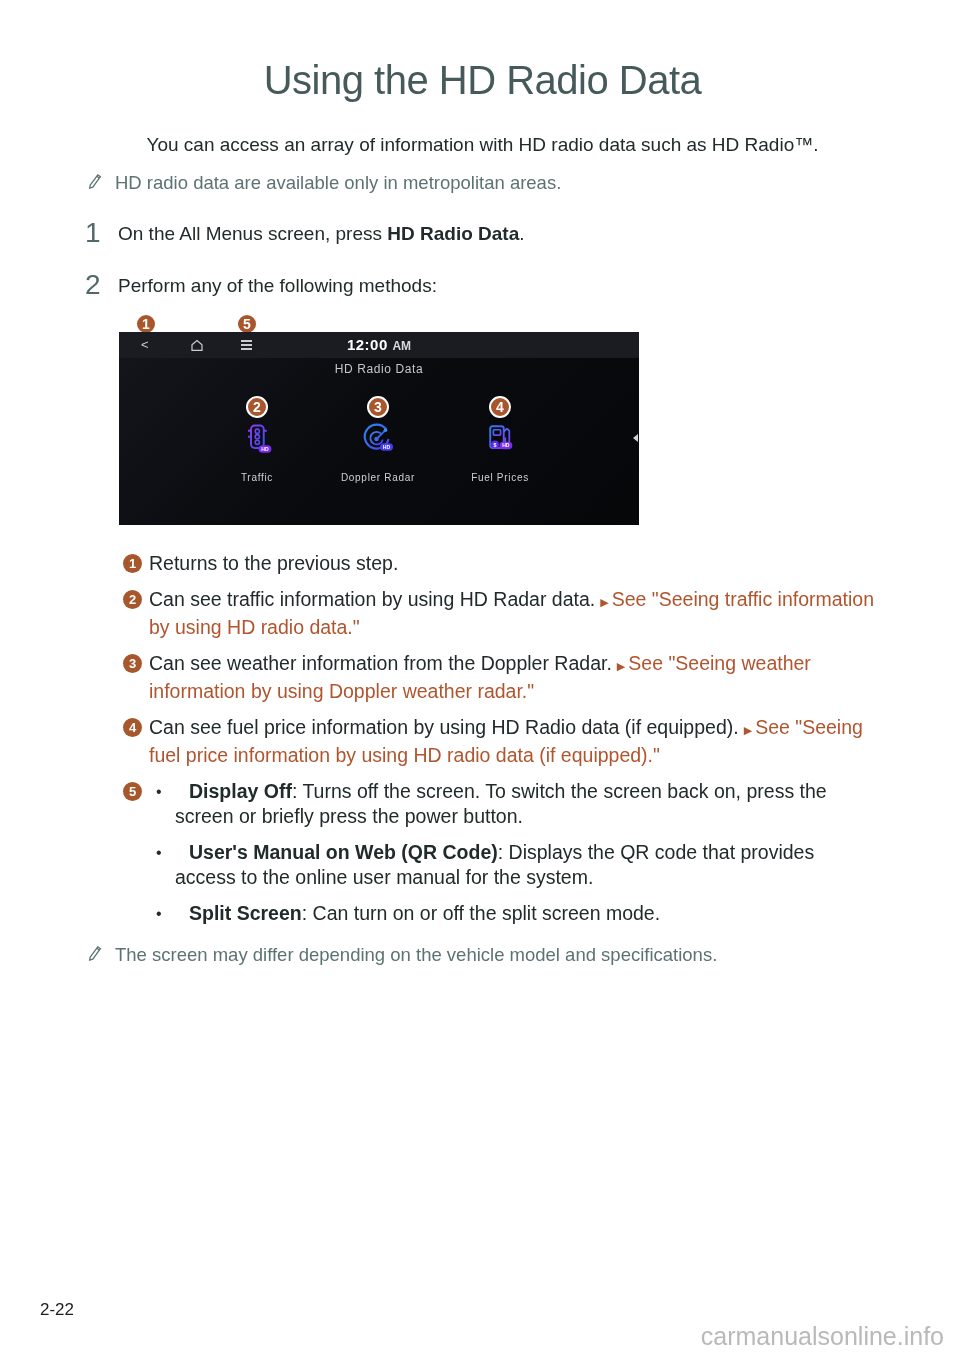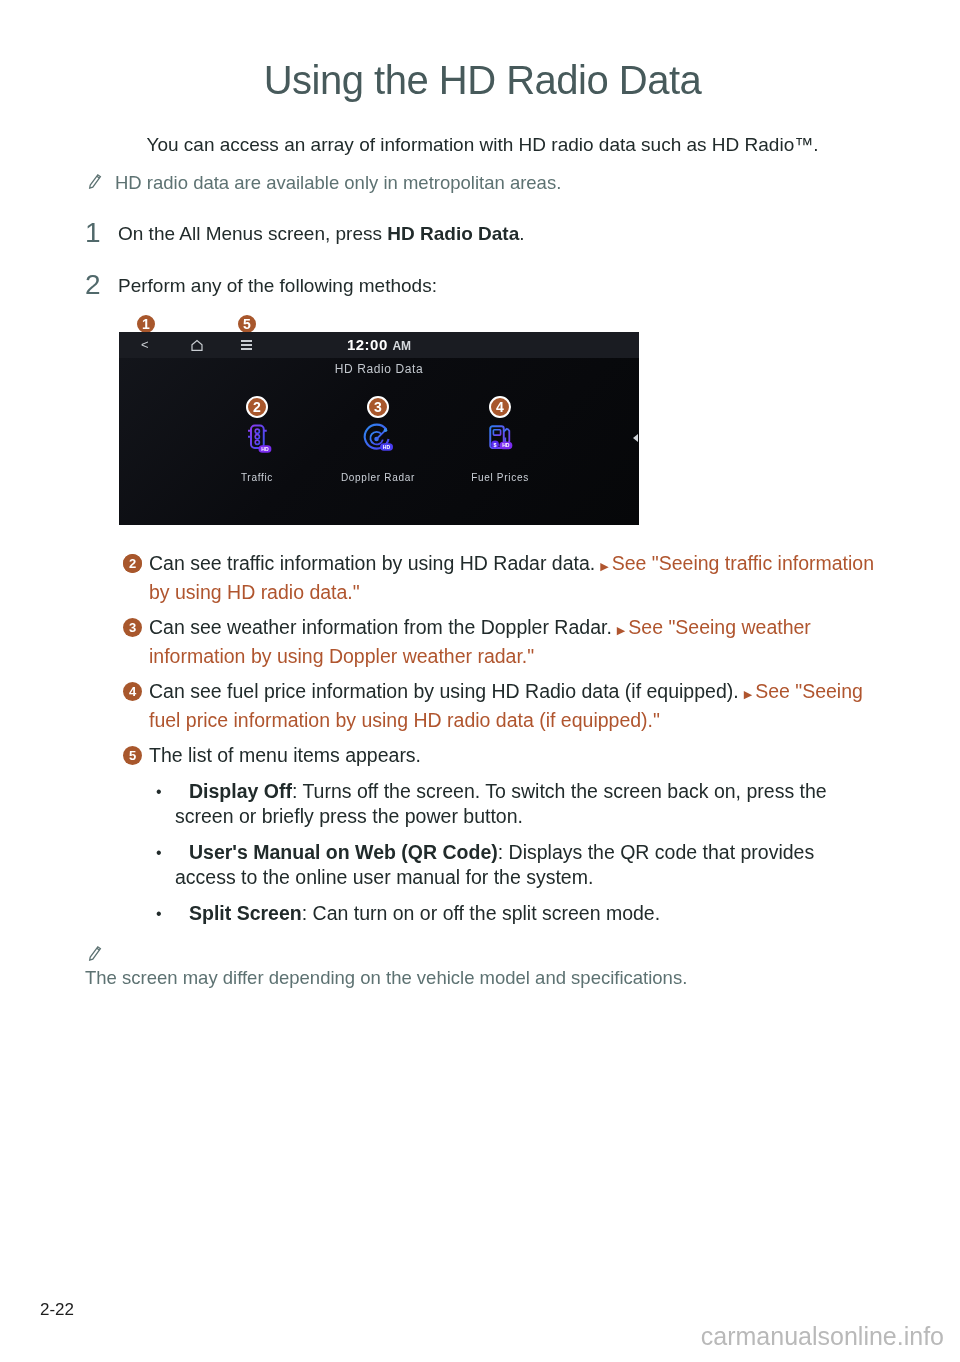--- a/index.html
+++ b/index.html
@@ -18,21 +18,21 @@
     font-size:40px;
     font-weight:400;
     letter-spacing:-0.5px;
     color:#475a5b;
     text-align:center;
   }
   .intro { margin-top:31px; font-size:19px; color:#212b2b;text-align:center; }
 
   .note-row { display:flex; align-items:flex-start; margin-top:16px; color:#5d7272; font-size:18.5px; }
   .note-row .pencil { flex:0 0 auto; margin:1px 12px 0 2px; }
-  .note-row.bottom { margin-top:18px;flex-direction:column; }
+  .note-row.bottom { margin-top:18px; }
 
   .step { display:flex; margin-top:24px; }
   .step-num { width:33px; flex:0 0 33px; font-size:28px; color:#51696b; line-height:28px; }
   .step-text { font-size:19px; padding-top:4px; }
   .step-text b { font-weight:700; }
 
   
   .shot-wrap { position:relative; margin:33px 0 0 34px; width:520px; height:193px; }
   .shot {
     position:absolute; inset:0;
@@ -221,40 +221,40 @@
       </div>
 
       <span class="right-arrow"></span>
     </div>
   </div>
 
   <div class="c-list">
 
     <div class="c-item">
       <span class="c-bullet">1</span>
+      <span>Returns to the previous step.</span>
     </div>
 
     <div class="c-item">
       <span class="c-bullet">2</span>
       <span>Can see traffic information by using HD Radar data.</span><span class="tri">▶</span><span class="xref">See "Seeing traffic information by using HD radio data."</span>
     </div>
 
     <div class="c-item">
       <span class="c-bullet">3</span>
       <span>Can see weather information from the Doppler Radar.</span><span class="tri">▶</span><span class="xref">See "Seeing weather information by using Doppler weather radar."</span>
     </div>
 
     <div class="c-item">
       <span class="c-bullet">4</span>
       <span>Can see fuel price information by using HD Radio data (if equipped).</span><span class="tri">▶</span><span class="xref">See "Seeing fuel price information by using HD radio data (if equipped)."</span>
     </div>
 
     <div class="c-item">
       <span class="c-bullet">5</span>
-      <span>The list of menu items appears.</span>
     </div>
 
     <div class="s-item">
       <span class="s-dot">•</span>
       <b>Display Off</b><span>: Turns off the screen. To switch the screen back on, press the screen or briefly press the power button.</span>
     </div>
 
     <div class="s-item">
       <span class="s-dot">•</span>
       <b>User's Manual on Web (QR Code)</b><span>: Displays the QR code that provides access to the online user manual for the system.</span>

